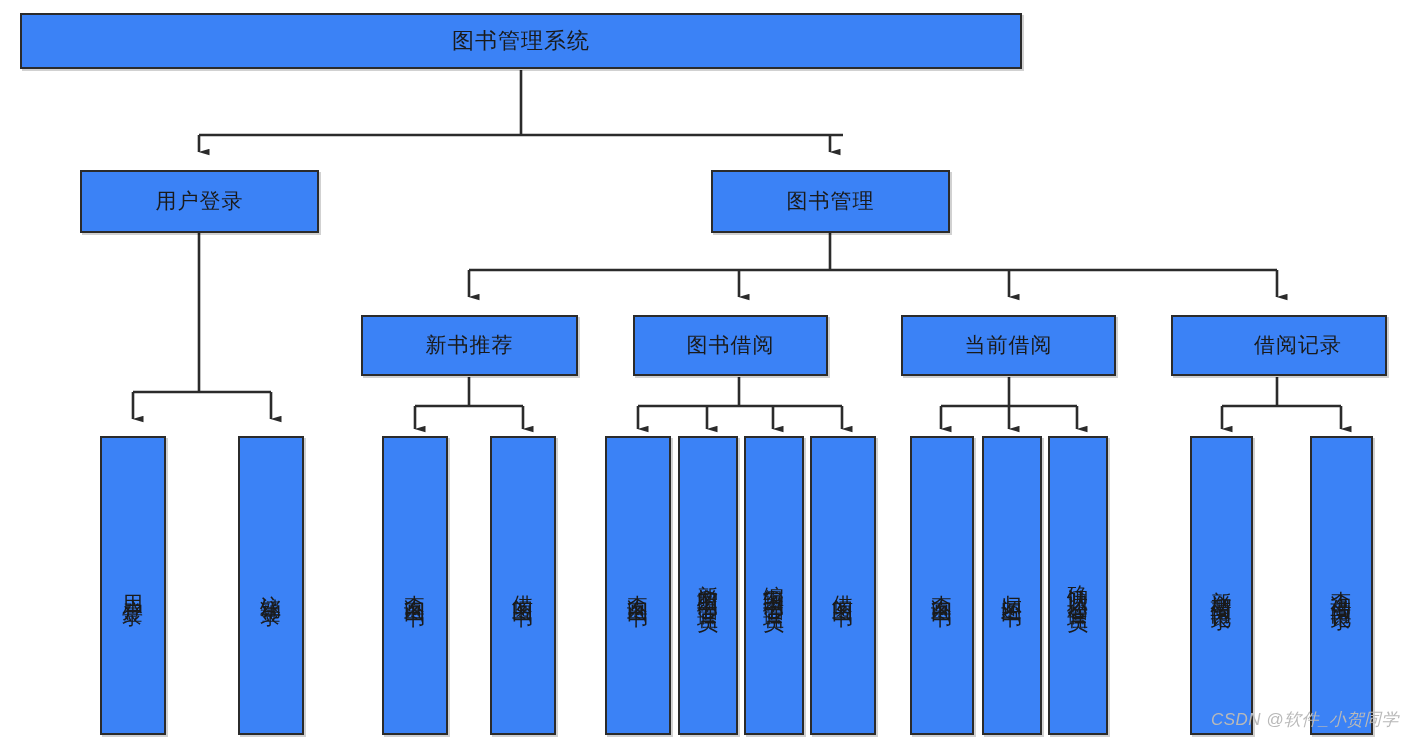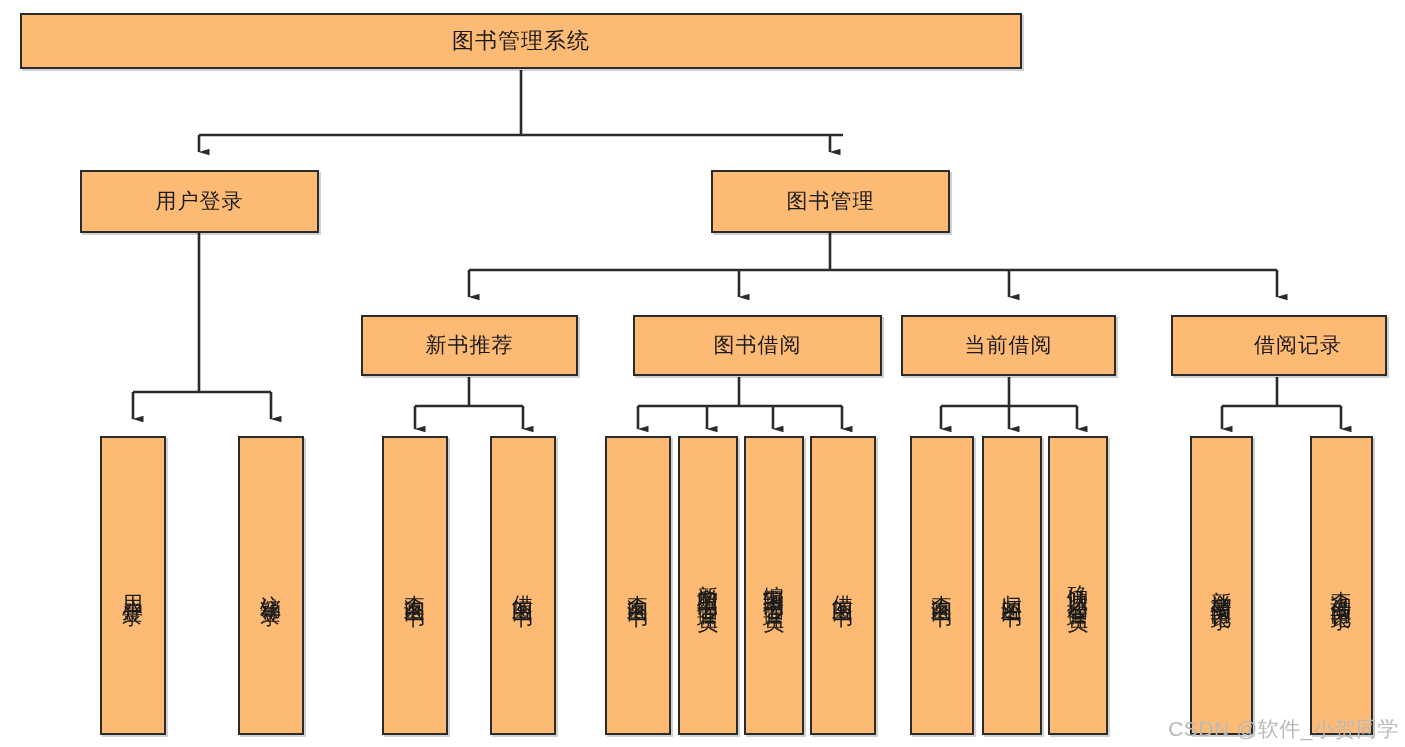--- a/index.html
+++ b/index.html
@@ -22,21 +22,21 @@
     position: absolute;
     left: 0;
     top: 0;
     width: 1405px;
     height: 747px;
     pointer-events: none;
   }
   .node {
     position: absolute;
     box-sizing: border-box;
-    background: #fdba74;
+    background: #3b82f6;
     border: 2px solid #2b2b2b;
     box-shadow: 2px 2px 0 rgba(0,0,0,0.18);
     display: flex;
     align-items: center;
     justify-content: center;
     color: #1a1a1a;
   }
   .node .label {
     display: block;
     text-align: center;
@@ -58,26 +58,27 @@
     writing-mode: vertical-rl;
     text-orientation: upright;
     font-size: 21px;
     letter-spacing: 4px;
     line-height: 1;
     white-space: pre;
   }
   .watermark {
     position: absolute;
     right: 6px;
-    bottom: 4px;
-    font-size: 21px;
+    bottom: 16px;
+    font-size: 17px;
     color: #b9b9b9;
     letter-spacing: 0.5px;
     white-space: nowrap;
     font-family: "Liberation Sans", "DejaVu Sans", sans-serif;
+    font-style: italic;
   }
 </style>
 </head>
 <body>
 
 <div id="canvas">
 
   <svg class="edges" viewBox="0 0 1405 747">
     <defs>
       <marker id="arrow" markerWidth="10" markerHeight="12" refX="3.2" refY="10.5" orient="auto" markerUnits="userSpaceOnUse">
@@ -135,21 +136,21 @@
   <div class="node horiz" style="left:80px; top:170px; width:239px; height:63px;">
     <span class="label">用户登录</span>
   </div>
   <div class="node horiz" style="left:361px; top:315px; width:217px; height:61px;">
     <span class="label">新书推荐</span>
   </div>
 
   <div class="node horiz" style="left:711px; top:170px; width:239px; height:63px;">
     <span class="label">图书管理</span>
   </div>
-  <div class="node horiz" style="left:633px; top:315px; width:249px; height:61px;">
+  <div class="node horiz" style="left:633px; top:315px; width:195px; height:61px;">
     <span class="label">图书借阅</span>
   </div>
   <div class="node horiz" style="left:901px; top:315px; width:215px; height:61px;">
     <span class="label">当前借阅</span>
   </div>
   <div class="node horiz" style="left:1171px; top:315px; width:216px; height:61px;padding-left:38px;">
     <span class="label">借阅记录</span>
   </div>
 
   <div class="node vert" style="left:100px; top:436px; width:66px; height:299px;">

